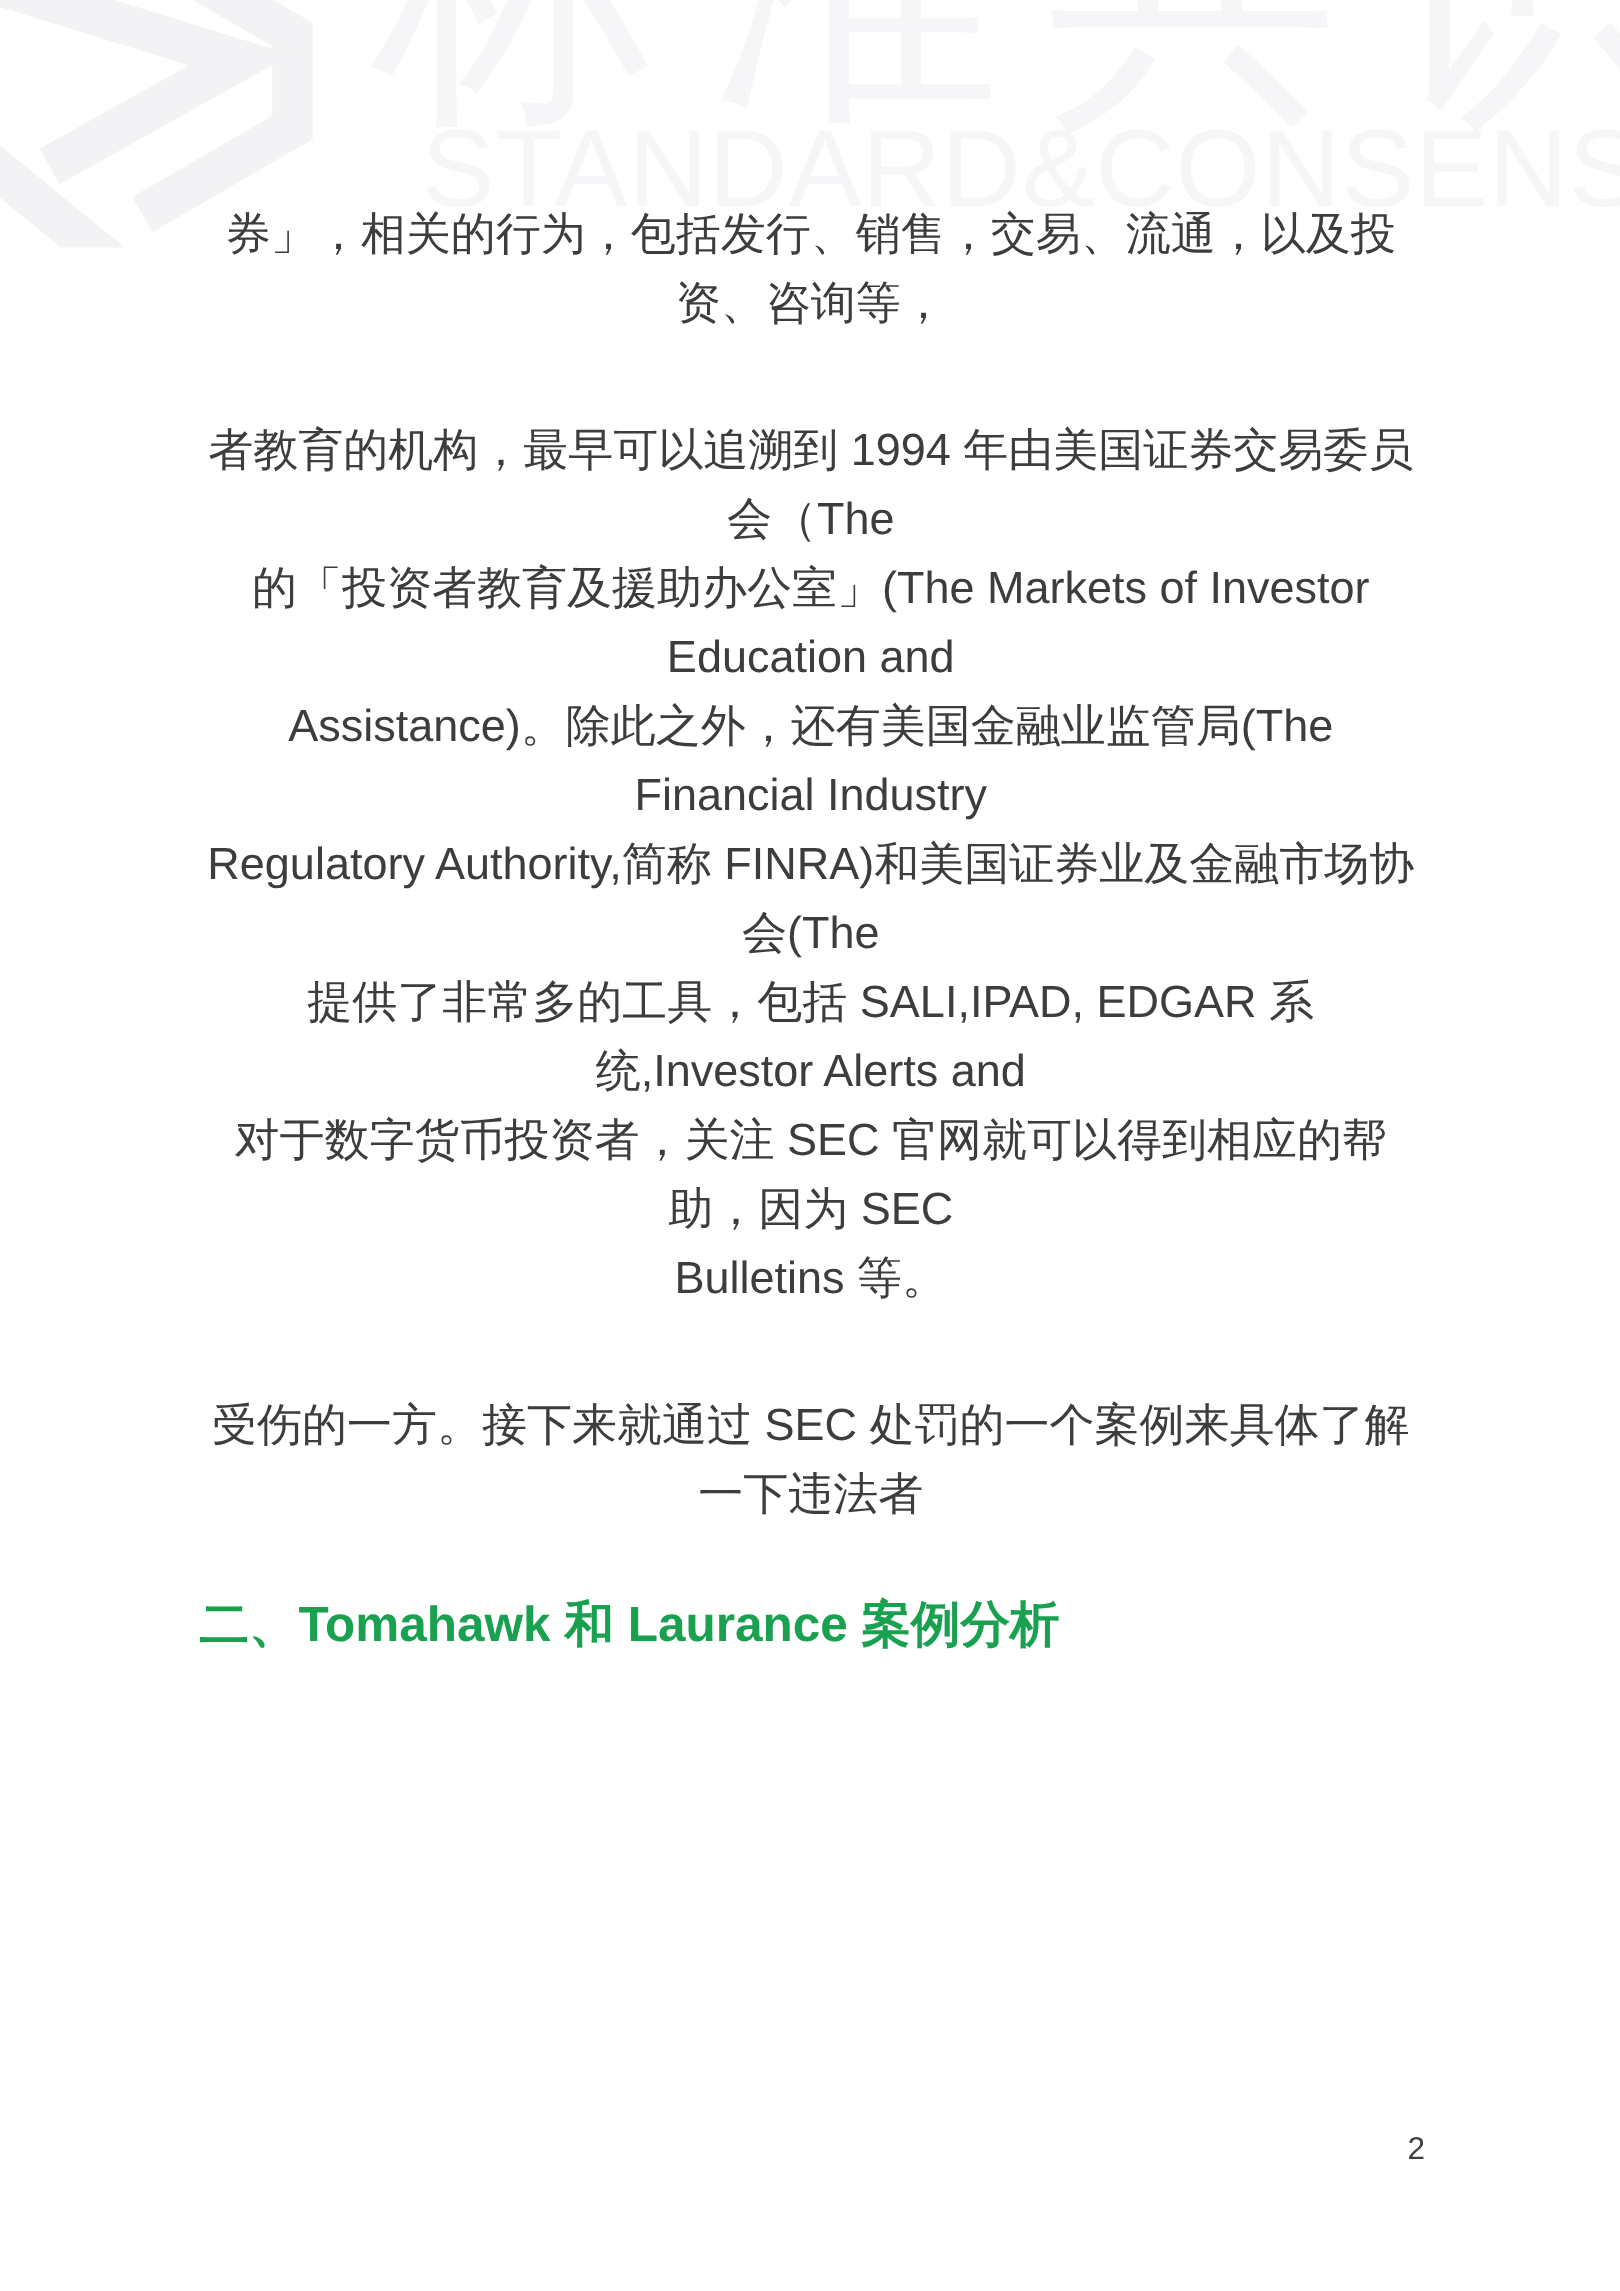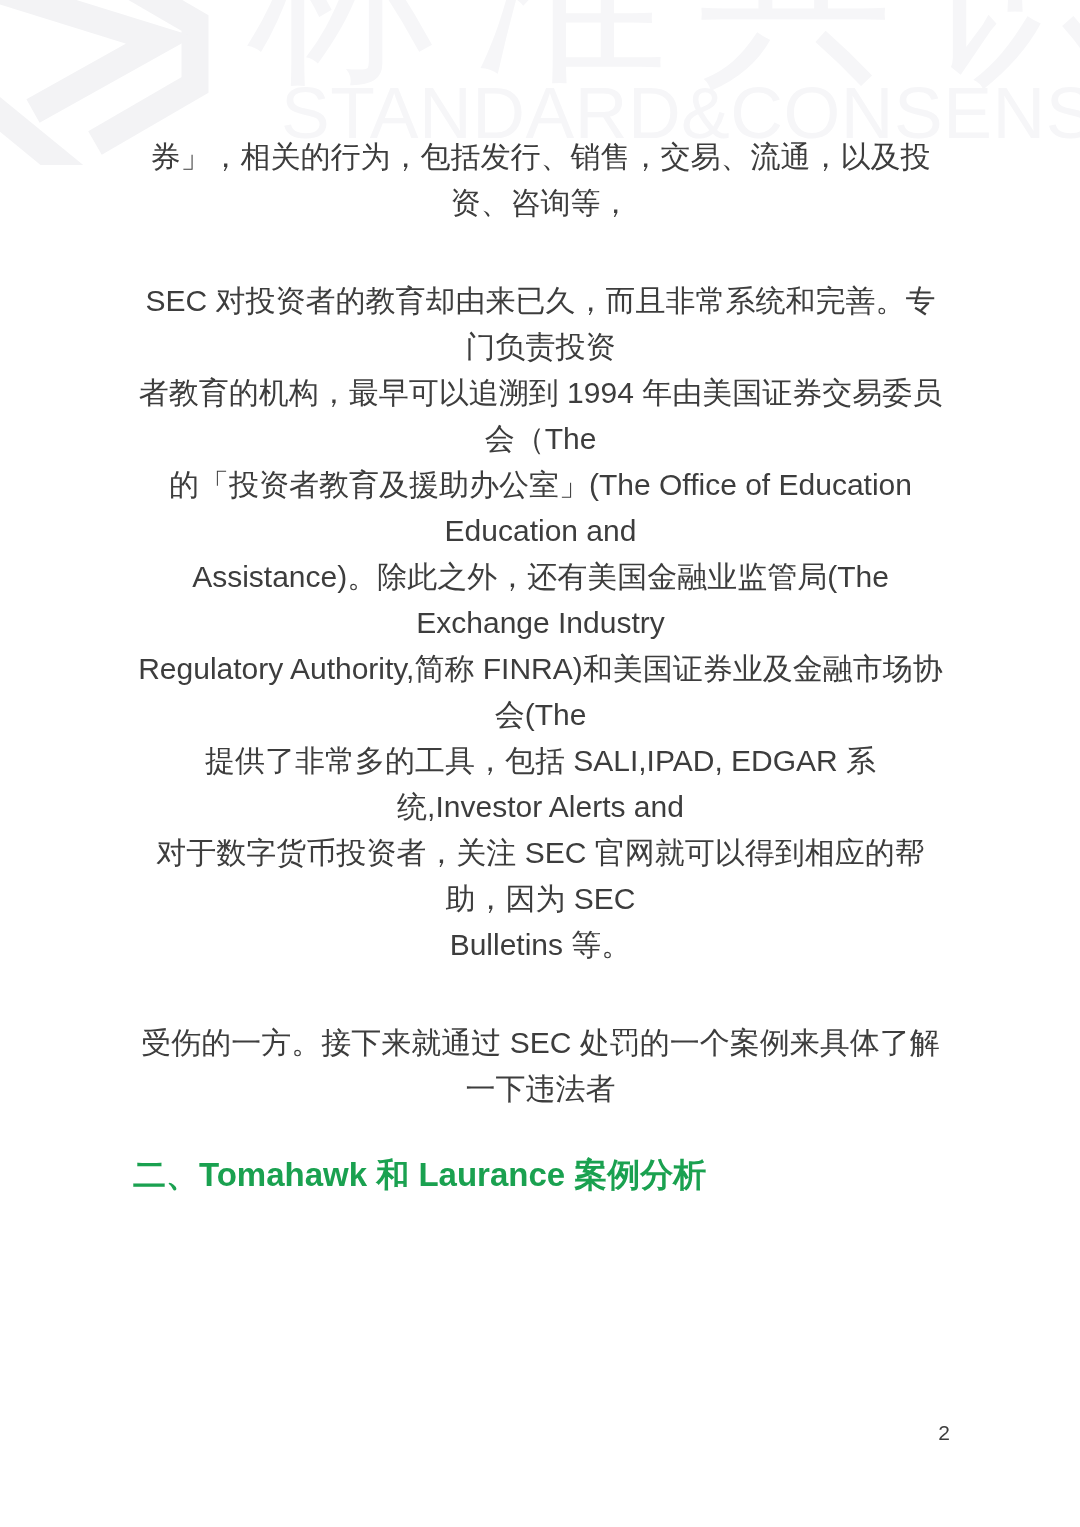--- a/index.html
+++ b/index.html
@@ -90,24 +90,23 @@
     <div class="wm-latin">STANDARD&amp;CONSENSUS</div>
   </div>
 
   <div class="content">
 
     <div class="para">
       <div class="line">券」，相关的行为，包括发行、销售，交易、流通，以及投资、咨询等，</div>
     </div>
 
     <div class="para">
-      <div class="line">SEC 对投资者的教育却由来已久，而且非常系统和完善。专门负责投资</div>
       <div class="line">者教育的机构，最早可以追溯到 1994 年由美国证券交易委员会（The</div>
-      <div class="line">的「投资者教育及援助办公室」(The Office of Education Education and</div>
-      <div class="line">Assistance)。除此之外，还有美国金融业监管局(The Exchange Industry</div>
+      <div class="line">的「投资者教育及援助办公室」(The Markets of Investor Education and</div>
+      <div class="line">Assistance)。除此之外，还有美国金融业监管局(The Financial Industry</div>
       <div class="line">Regulatory Authority,简称 FINRA)和美国证券业及金融市场协会(The</div>
       <div class="line">提供了非常多的工具，包括 SALI,IPAD, EDGAR 系统,Investor Alerts and</div>
       <div class="line">对于数字货币投资者，关注 SEC 官网就可以得到相应的帮助，因为 SEC</div>
       <div class="line">Bulletins 等。</div>
     </div>
 
     <div class="para">
       <div class="line">受伤的一方。接下来就通过 SEC 处罚的一个案例来具体了解一下违法者</div>
     </div>
 

